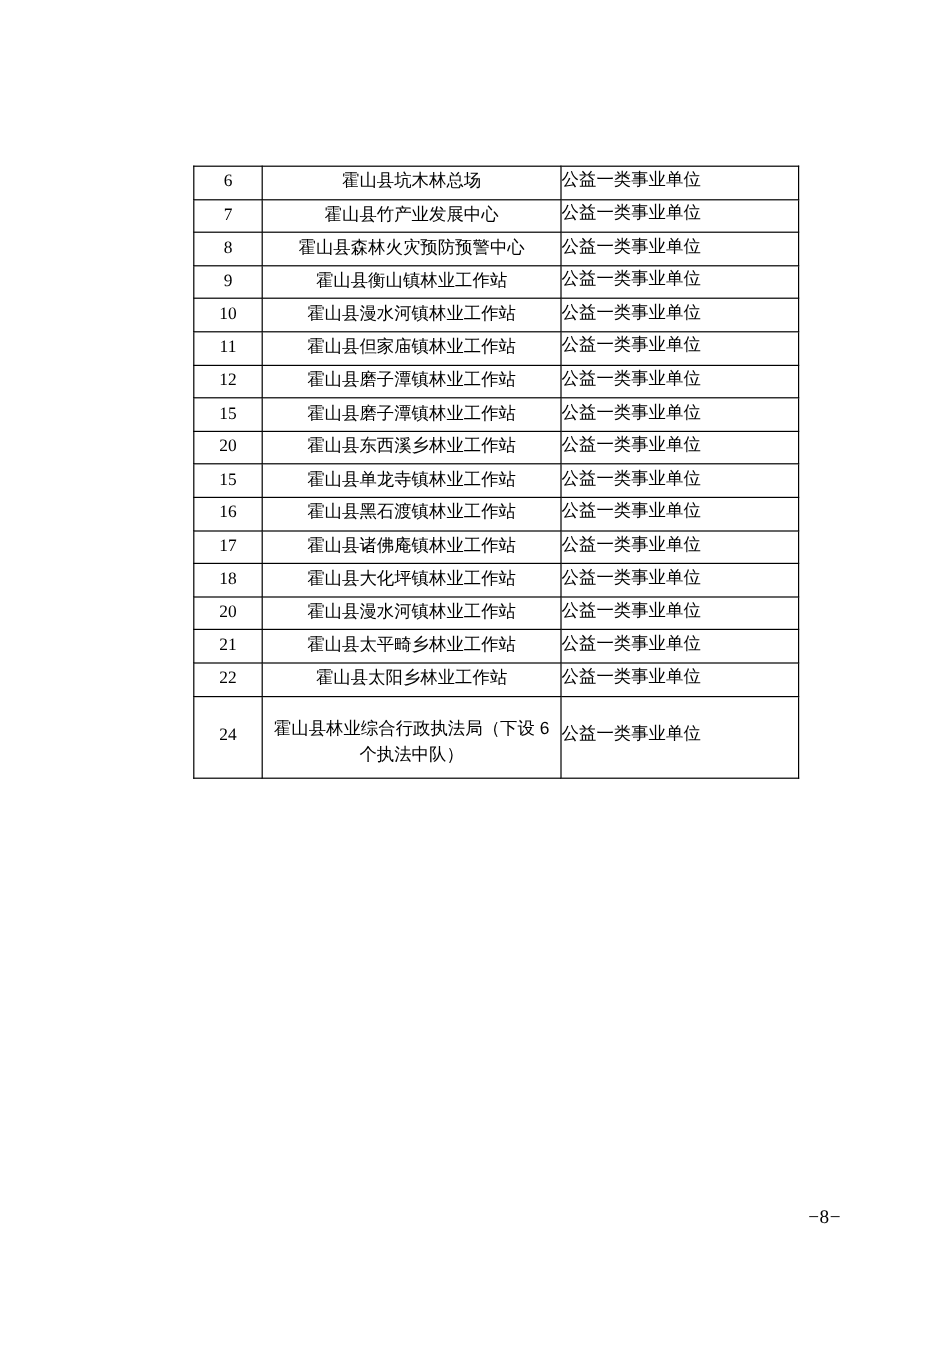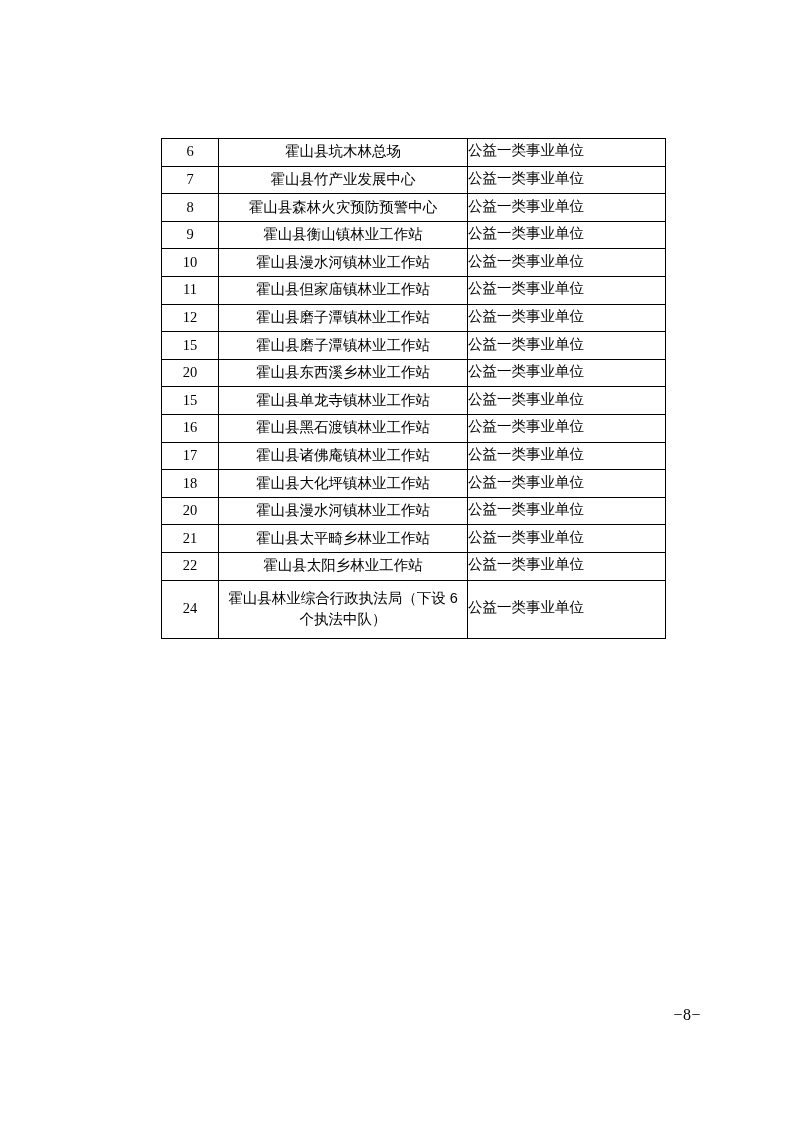--- a/index.html
+++ b/index.html
@@ -58,21 +58,21 @@
     padding-left: 5px;
     font-family: Liberation Mono, monospace;
     font-size: 13.5px;
   }
   tr.tall td {
     height: 53px;
   }
   tr.tall td.col-name {
     vertical-align: middle;
     line-height: 1.45;
-    padding-top: 2px;
+    padding-top: 12px;
     padding-bottom: 2px;
   }
   .page-number {
     position: absolute;
     right: 92px;
     bottom: 98px;
     font-size: 16px;
     font-family: "Liberation Serif", "DejaVu Serif", serif;
     letter-spacing: 0.5px;
   }

